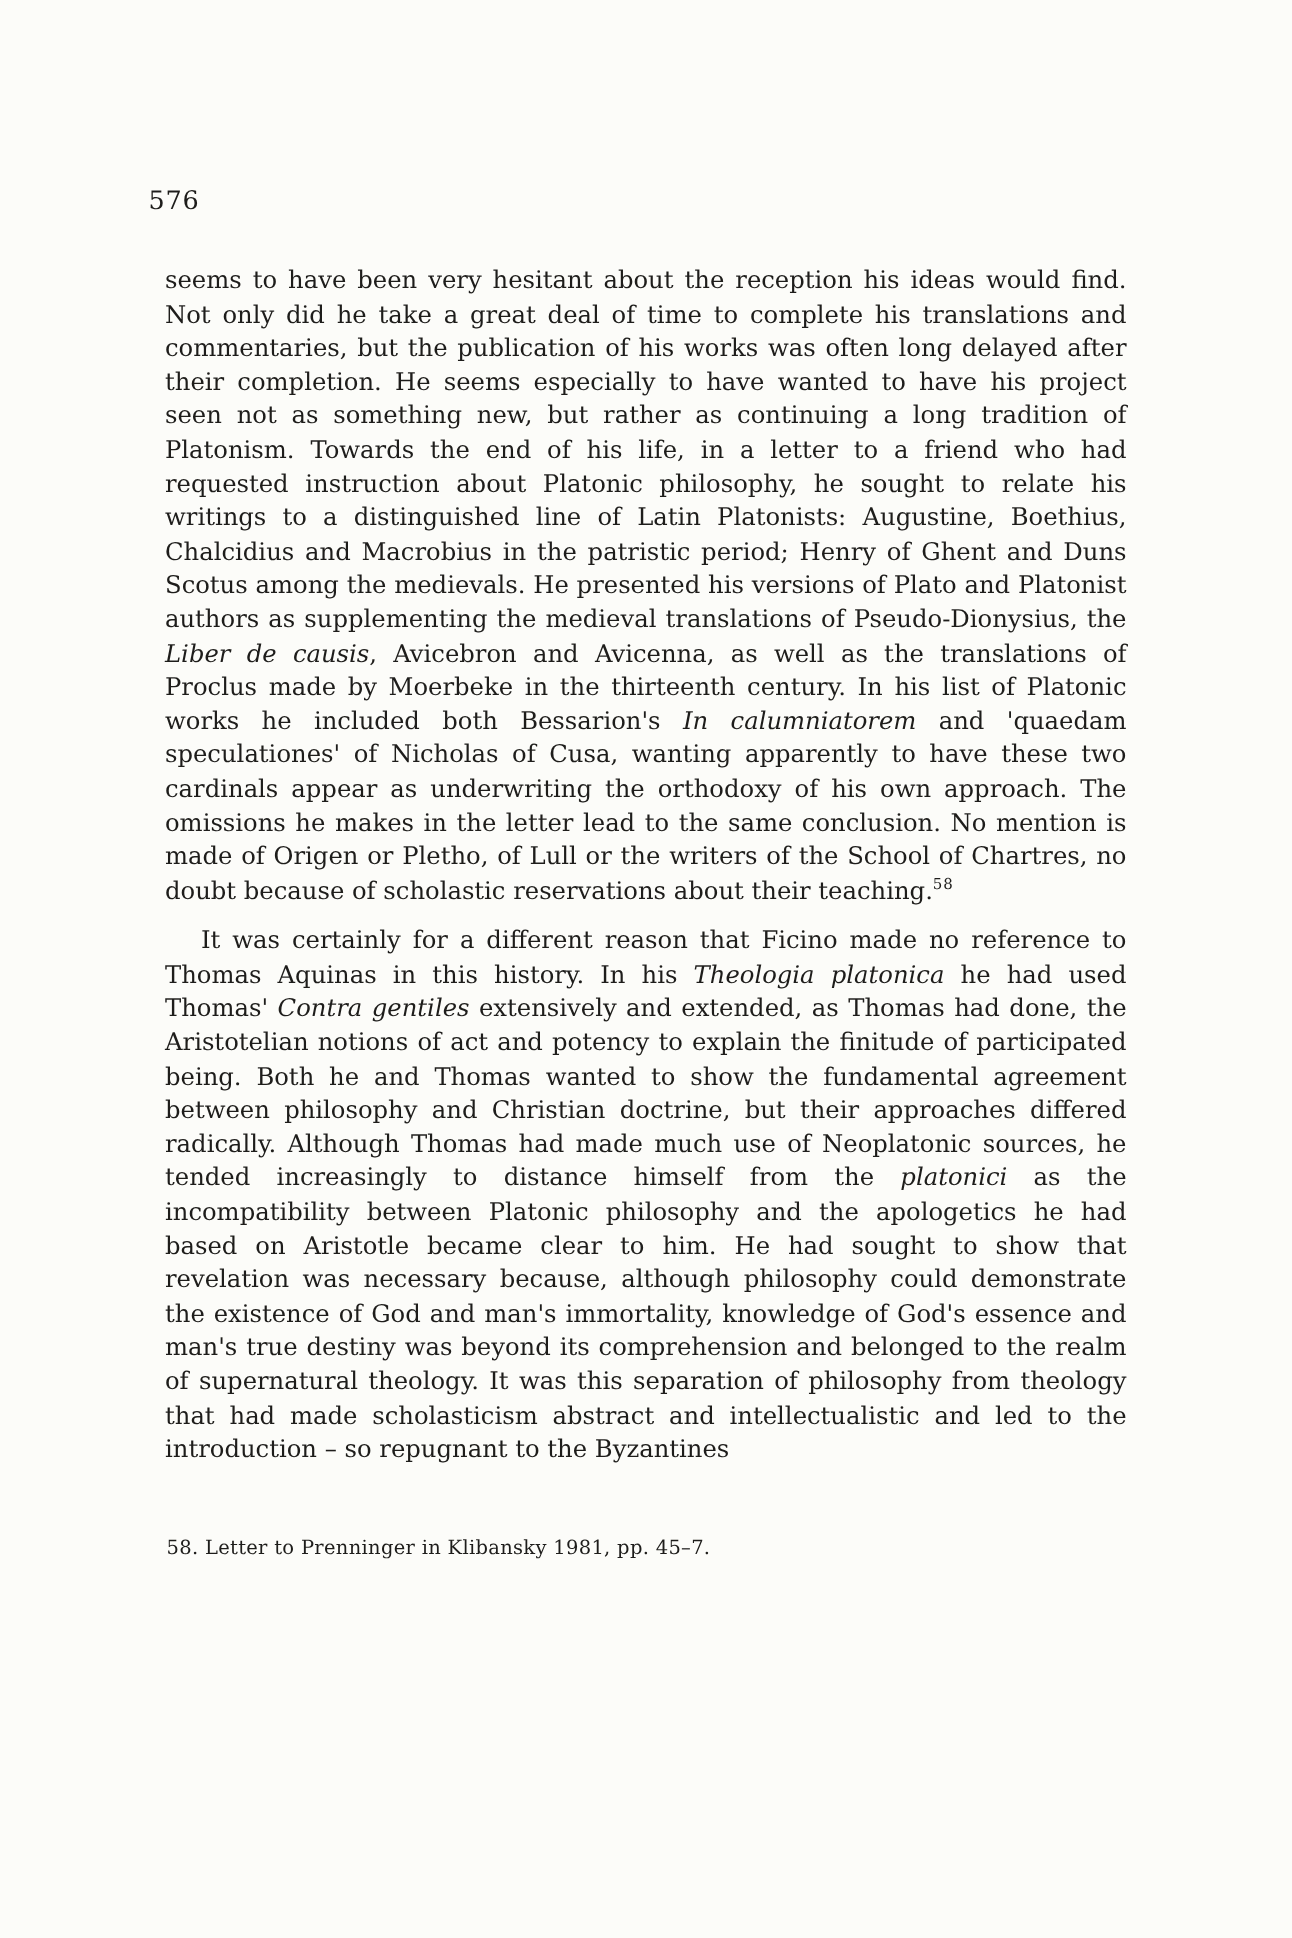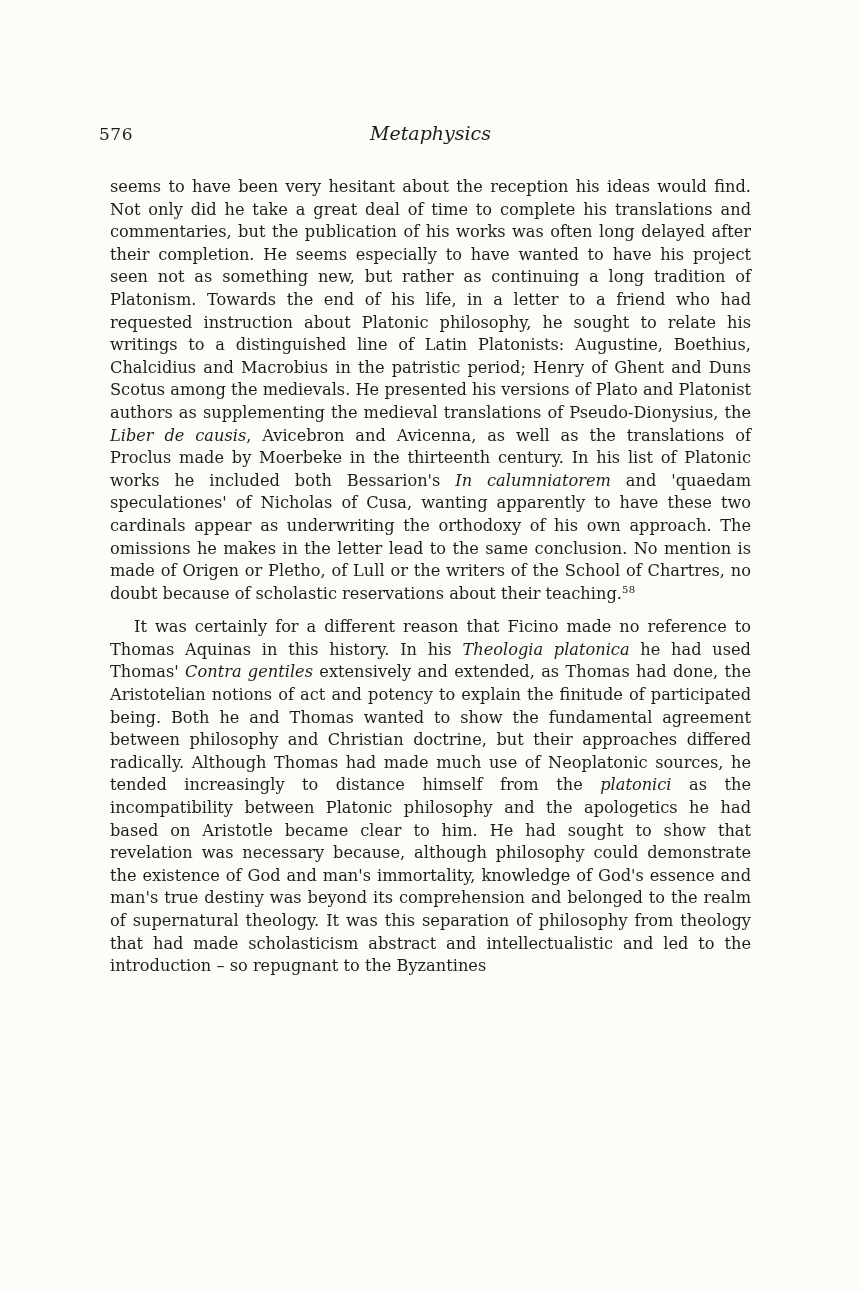--- a/index.html
+++ b/index.html
@@ -70,21 +70,21 @@
     line-height: 18px;
     letter-spacing: 0.2px;
   }
 </style>
 </head>
 <body>
 
 <div class="page">
   <div class="header">
     <span class="page-number">576</span>
-    <span class="running-title">Metaphysics</span>
   </div>
 
   <div class="body-text">
       <p class="para"><span>seems to have been very hesitant about the reception his ideas would find. Not only did he take a great deal of time to complete his translations and commentaries, but the publication of his works was often long delayed after their completion. He seems especially to have wanted to have his project seen not as something new, but rather as continuing a long tradition of Platonism. Towards the end of his life, in a letter to a friend who had requested instruction about Platonic philosophy, he sought to relate his writings to a distinguished line of Latin Platonists: Augustine, Boethius, Chalcidius and Macrobius in the patristic period; Henry of Ghent and Duns Scotus among the medievals. He presented his versions of Plato and Platonist authors as supplementing the medieval translations of Pseudo-Dionysius, the </span><i>Liber de causis</i><span>, Avicebron and Avicenna, as well as the translations of Proclus made by Moerbeke in the thirteenth century. In his list of Platonic works he included both Bessarion's </span><i>In calumniatorem</i><span> and 'quaedam speculationes' of Nicholas of Cusa, wanting apparently to have these two cardinals appear as underwriting the orthodoxy of his own approach. The omissions he makes in the letter lead to the same conclusion. No mention is made of Origen or Pletho, of Lull or the writers of the School of Chartres, no doubt because of scholastic reservations about their teaching.</span><sup>58</sup></p>
       <p class="para indent"><span>It was certainly for a different reason that Ficino made no reference to Thomas Aquinas in this history. In his </span><i>Theologia platonica</i><span> he had used Thomas' </span><i>Contra gentiles</i><span> extensively and extended, as Thomas had done, the Aristotelian notions of act and potency to explain the finitude of participated being. Both he and Thomas wanted to show the fundamental agreement between philosophy and Christian doctrine, but their approaches differed radically. Although Thomas had made much use of Neoplatonic sources, he tended increasingly to distance himself from the </span><i>platonici</i><span> as the incompatibility between Platonic philosophy and the apologetics he had based on Aristotle became clear to him. He had sought to show that revelation was necessary because, although philosophy could demonstrate the existence of God and man's immortality, knowledge of God's essence and man's true destiny was beyond its comprehension and belonged to the realm of supernatural theology. It was this separation of philosophy from theology that had made scholasticism abstract and intellectualistic and led to the introduction – so repugnant to the Byzantines</span></p>
     </div>
 
+  <div class="footnote">58. Letter to Prenninger in Klibansky 1981, pp. 45–7.</div>
 </div>
 
 </body></html>

